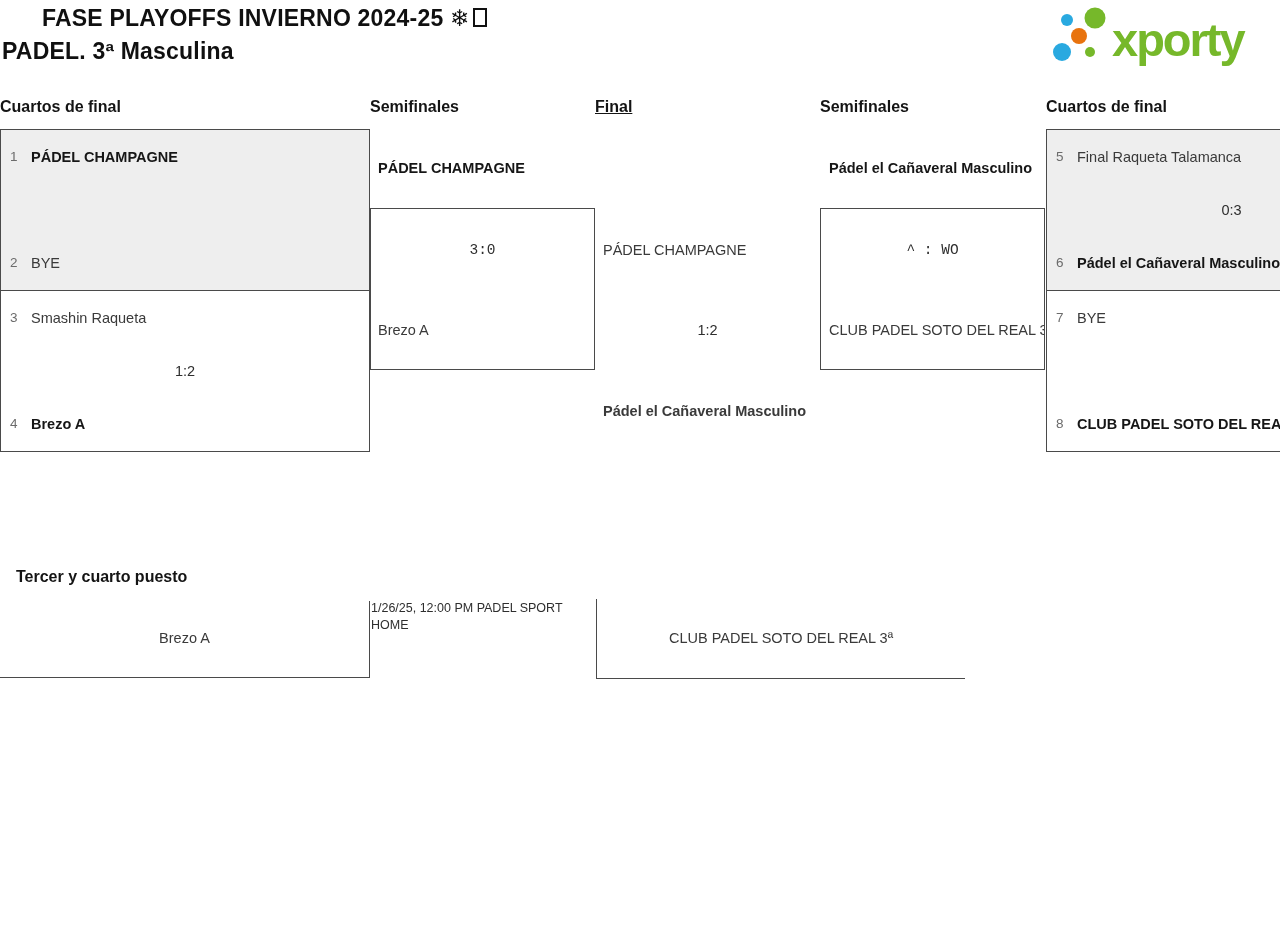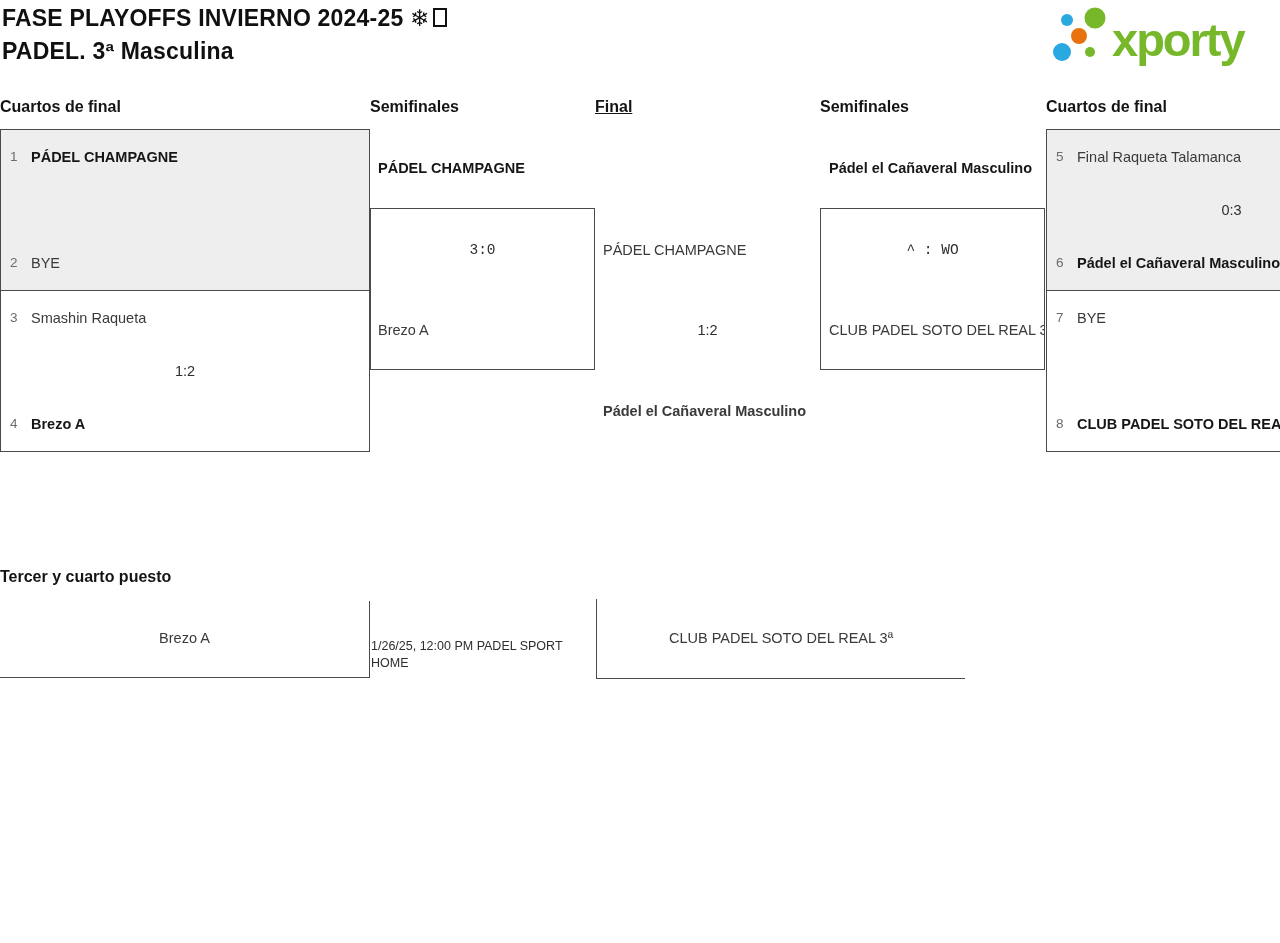--- a/index.html
+++ b/index.html
@@ -46,49 +46,49 @@
   .score{
     position:absolute;left:0;right:0;height:18px;line-height:18px;
     text-align:center;font-size:14.5px;color:#2e2e2e;white-space:nowrap;
   }
   
   .r-a{top:18px;} .r-sc{top:71px;} .r-b{top:124px;}
   
   .sf-label{top:-50px;} .sf-sc{top:32px;font-family:Liberation Mono, monospace;} .sf-b{top:112px;}
   
   .tp-heading{
-    left:0;top:568px;font-size:16px;font-weight:700;color:#141414;white-space:nowrap;text-align:right;
+    left:16px;top:568px;font-size:16px;font-weight:700;color:#141414;white-space:nowrap;text-align:right;
   }
   .tp-conn-left{
     left:0;top:601px;width:370px;height:77px;box-sizing:border-box;
     border-right:1px solid #4a4a4a;border-bottom:1px solid #4a4a4a;
   }
   .tp-conn-right{
     left:596px;top:599px;width:369px;height:80px;box-sizing:border-box;
     border-left:1px solid #4a4a4a;border-bottom:1px solid #4a4a4a;
   }
   .tp-label{
     position:absolute;left:0;right:0;top:28px;height:18px;line-height:18px;
     text-align:center;font-size:14.5px;color:#3a3a3a;white-space:nowrap;
   }
   .tp-schedule{
     left:371px;top:600px;width:208px;
-    font-size:12.5px;line-height:16.5px;color:#2e2e2e;margin-top:38px;
+    font-size:12.5px;line-height:16.5px;color:#2e2e2e;
   }
   
   .final-row{
     position:absolute;height:18px;line-height:18px;font-size:14.5px;
     color:#3a3a3a;white-space:nowrap;
   }
 </style>
 </head>
 <body>
 
 <div class="abs page-title">
-  <div style="display:inline;">FASE PLAYOFFS INVIERNO 2024-25 ❄</div><span class="tofu"></span>
+  <div style="display:inline;margin-left:40px;">FASE PLAYOFFS INVIERNO 2024-25 ❄</div><span class="tofu"></span>
   <div>PADEL. 3ª Masculina</div>
 </div>
 
 <svg class="abs logo" viewBox="0 0 232 66">
   <g>
     <circle cx="19" cy="18" r="6" fill="#29a9e0"></circle>
     <circle cx="47" cy="16" r="10.5" fill="#76b82a"></circle>
     <circle cx="31" cy="34" r="8" fill="#e8730e"></circle>
     <circle cx="14" cy="50" r="9" fill="#29a9e0"></circle>
     <circle cx="42" cy="50" r="5" fill="#76b82a"></circle>

